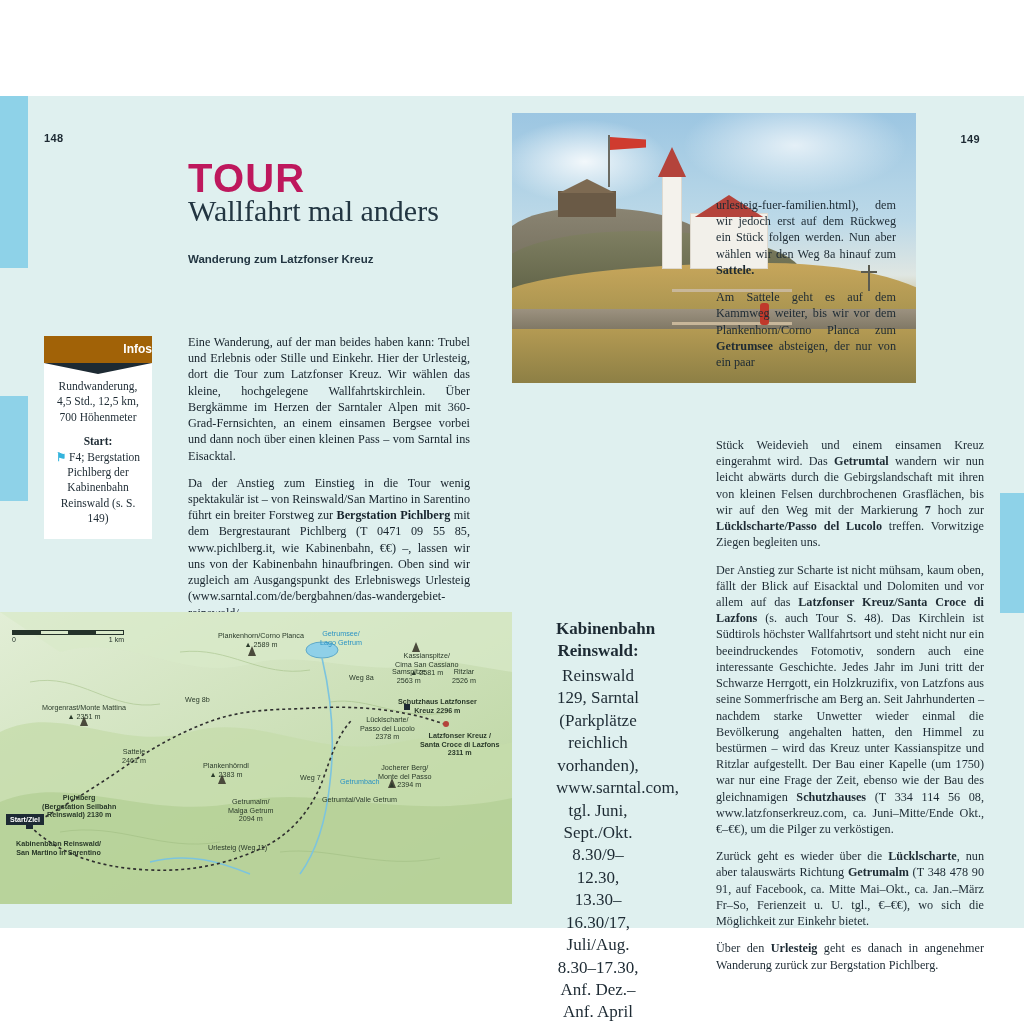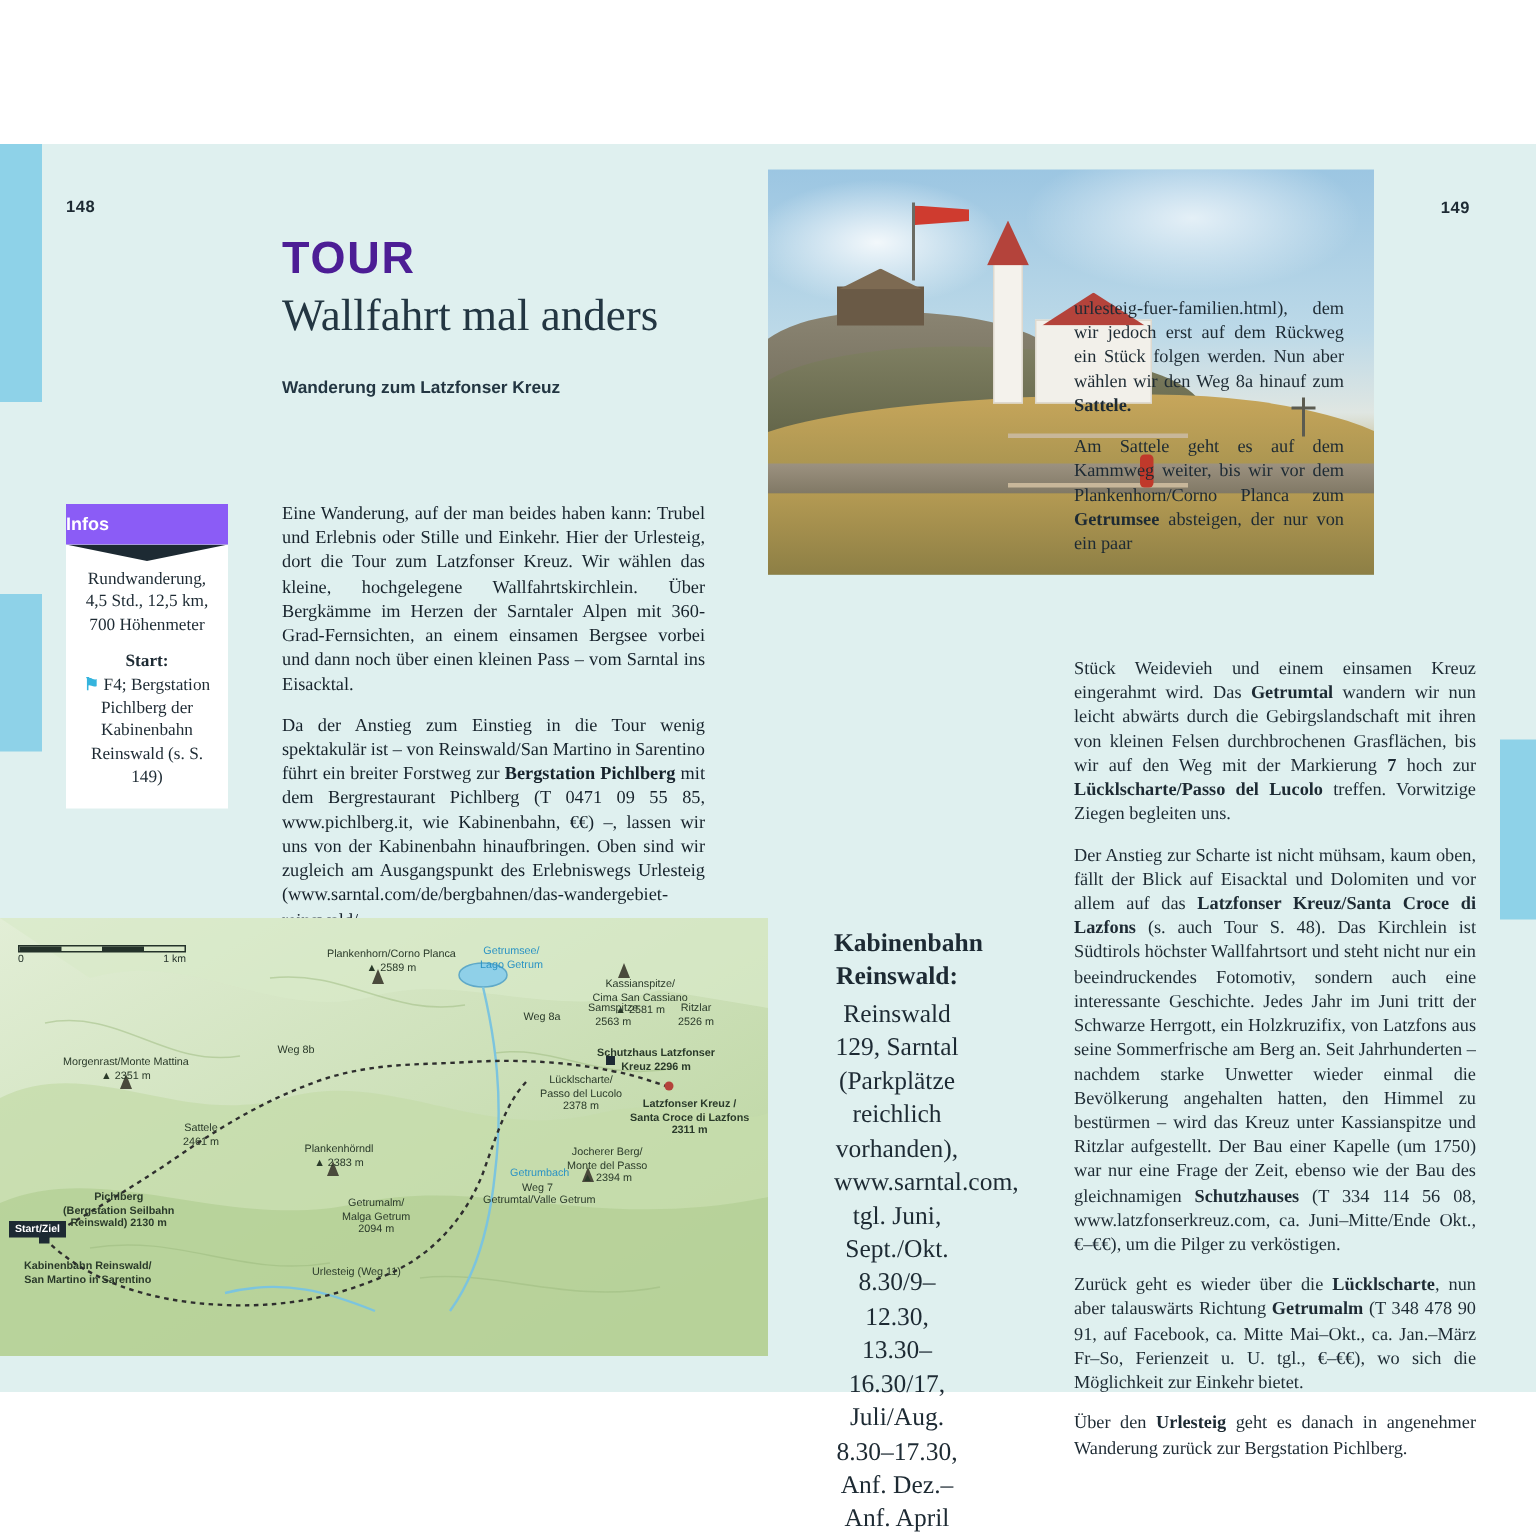--- a/index.html
+++ b/index.html
@@ -30,38 +30,38 @@
   .edge-bar {
     position:absolute; background:#8ed2e8;
   }
   .edge-l1 { left:0; top:0; width:28px; height:172px; }
   .edge-l2 { left:0; top:300px; width:28px; height:105px; }
   .edge-r1 { right:0; top:396px; width:24px; height:120px; }
 
   .tour-title {
     position:absolute; left:188px; top:60px;
     font-family:"Liberation Sans", sans-serif;
-    font-size:30px; font-weight:700; color:#4c1d95; letter-spacing:1.2px;
+    font-size:40px; font-weight:700; color:#be185d; letter-spacing:1.2px;
   }
   .tour-head {
     position:absolute; left:188px; top:98px;
     font-size:30px; font-weight:400; color:#233642;
   }
   .tour-sub {
     position:absolute; left:188px; top:157px;
     font-family:"Liberation Sans", sans-serif;
     font-size:11.5px; font-weight:700; color:#233642;
   }
 
   
   .infos-wrap { position:absolute; left:44px; top:240px; width:108px; }
   .infos-head {
-    position:relative; background:#8b5cf6; color:#fff;
+    position:relative; background:#a16207; color:#fff;
     font-family:"Liberation Sans", sans-serif; font-weight:700;
-    font-size:12px; text-align:left; padding:6px 0 7px;
+    font-size:12px; text-align:right; padding:6px 0 7px;
   }
   .infos-head::after{
     content:""; position:absolute; left:0; right:0; top:100%;
     height:11px; background:#1d2a33;
     clip-path: polygon(0 0, 100% 0, 50% 100%);
   }
   .infos-body {
     background:#fff; padding:16px 10px 12px; text-align:center;
     font-size:11.5px; line-height:1.34;
   }
@@ -278,21 +278,21 @@
           <div class="map-label" style="left: 452px; top: 56px;">Ritzlar<br>2526 m</div>
           <div class="map-label" style="left: 333px; top: 62px; margin-left: 16px;">Weg 8a</div>
           <div class="map-label" style="left: 185px; top: 84px;">Weg 8b</div>
           <div class="map-label b" style="left: 398px; top: 86px;">Schutzhaus Latzfonser<br>Kreuz 2296 m</div>
           <div class="map-label" style="left: 42px; top: 92px;">Morgenrast/Monte Mattina<br>▲ 2351 m</div>
           <div class="map-label" style="left: 360px; top: 104px;">Lücklscharte/<br>Passo del Lucolo<br>2378 m</div>
           <div class="map-label b" style="left: 420px; top: 120px;">Latzfonser Kreuz /<br>Santa Croce di Lazfons<br>2311 m</div>
           <div class="map-label" style="left: 122px; top: 136px;">Sattele<br>2461 m</div>
           <div class="map-label" style="left: 203px; top: 150px;">Plankenhörndl<br>▲ 2383 m</div>
           <div class="map-label" style="left: 378px; top: 152px;">Jocherer Berg/<br>Monte del Passo<br>▲ 2394 m</div>
-          <div class="map-label" style="left: 300px; top: 176px; margin-left: 48px;">Weg 7</div>
+          <div class="map-label" style="left: 300px; top: 162px;">Weg 7</div>
           <div class="map-label" style="left: 228px; top: 186px; text-align: center;">Getrumalm/<br>Malga Getrum<br>2094 m</div>
           <div class="map-label blue" style="left: 340px; top: 166px;">Getrumbach</div>
           <div class="map-label" style="left: 322px; top: 184px;">Getrumtal/Valle Getrum</div>
           <div class="map-label b" style="left: 42px; top: 182px;">Pichlberg<br>(Bergstation Seilbahn<br>Reinswald) 2130 m</div>
           <div class="map-label" style="left: 208px; top: 232px;">Urlesteig (Weg 11)</div>
           <div class="map-label b" style="left: 16px; top: 228px;">Kabinenbahn Reinswald/<br>San Martino in Sarentino</div>
         </div>
     </div>
   </div>
 

